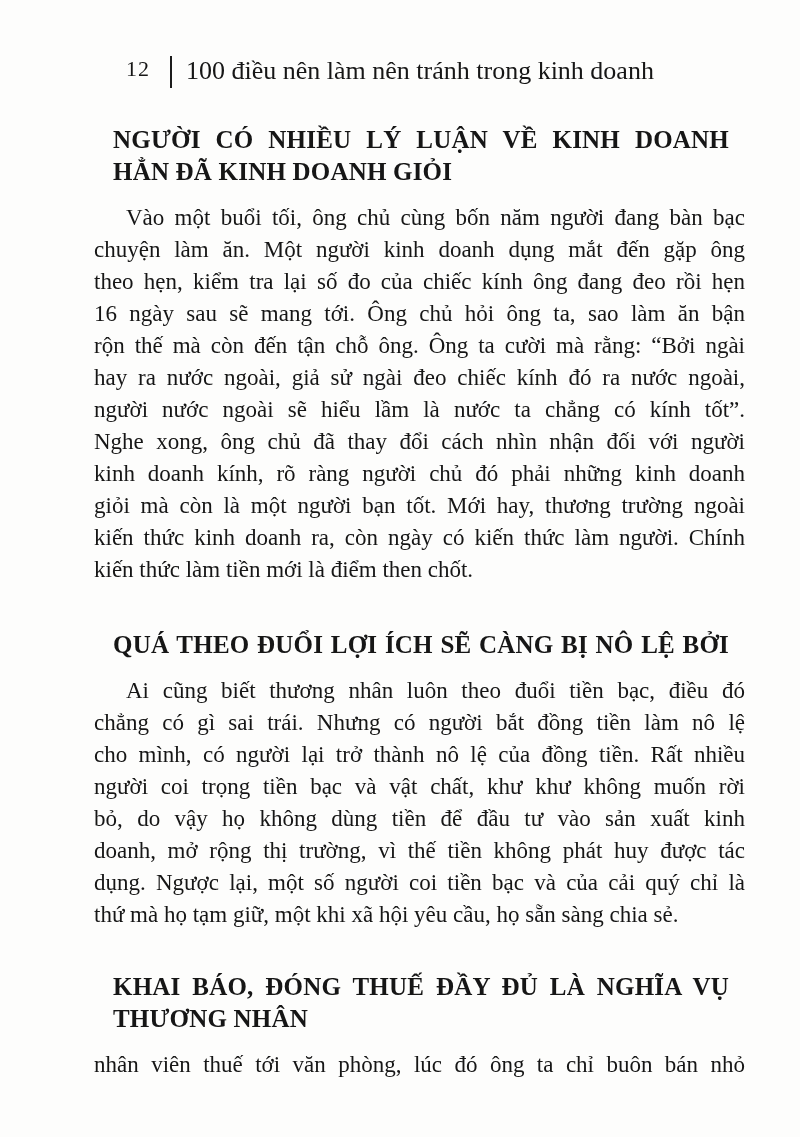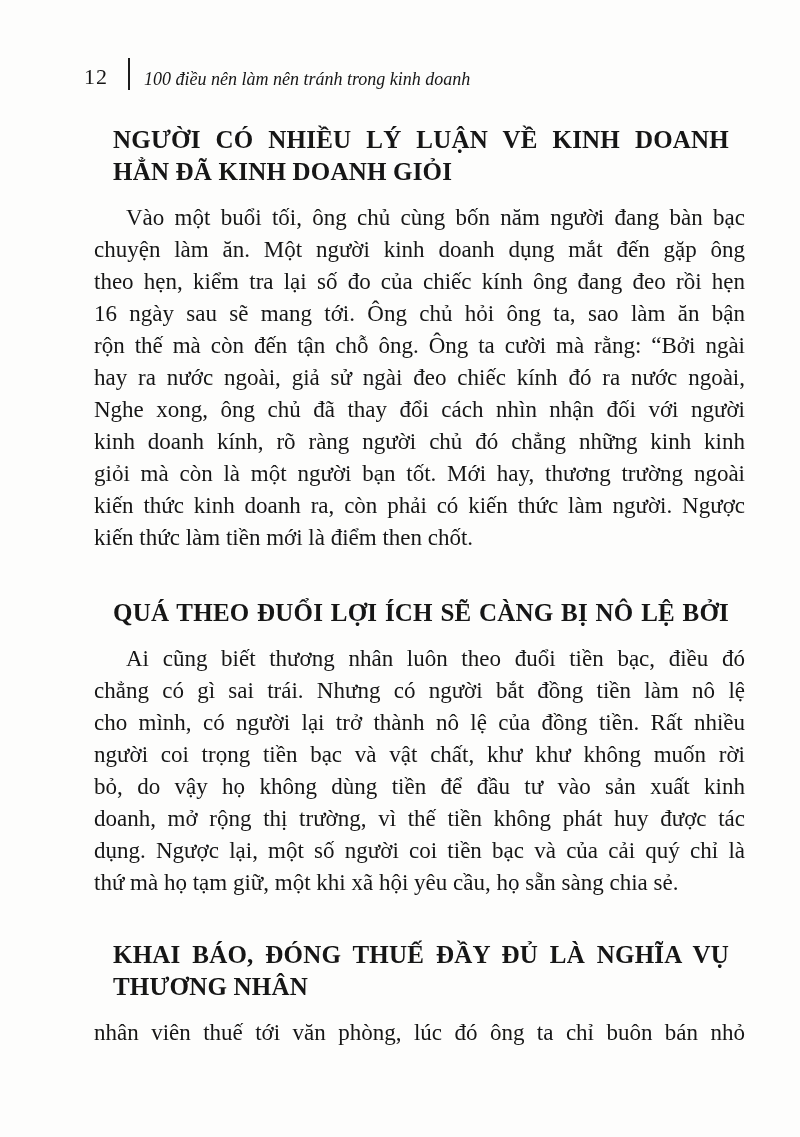--- a/index.html
+++ b/index.html
@@ -16,37 +16,37 @@
     overflow: hidden;
   }
   .content {
     position: absolute;
     left: 78px; top: 56px;
     width: 651px;
   }
   
   .pagehead {
     display: flex;
-    align-items: flex-end;
+    align-items: flex-start;
     height: 34px;
     margin-bottom: 32px;
+    margin-left: 42px;
   }
   .pagenum {
     font-size: 22px;
     padding-left: 6px;
     letter-spacing: 1px;
   }
   .headrule {
     width: 2px; height: 32px;
     background: #1c1c1c;
     margin: 0 14px 0 20px;
   }
   .runtitle {
-    font-style: italic;
-    font-size: 18px;
+    font-size: 26px;
     white-space: nowrap;
   }
   
   .heading {
     margin: 0 0 1px 35px;
     width: 616px;
     font-weight: bold;
     font-size: 25px;
     line-height: 35px;
     letter-spacing: 0.2px;
@@ -92,24 +92,25 @@
           <div class="line just">NGƯỜI CÓ NHIỀU LÝ LUẬN VỀ KINH DOANH CHƯA</div>
           <div class="line">HẲN ĐÃ KINH DOANH GIỎI</div>
         </div>
         <div class="paragraph">
           <div class="line just indent">Vào một buổi tối, ông chủ cùng bốn năm người đang bàn bạc</div>
           <div class="line just">chuyện làm ăn. Một người kinh doanh dụng mắt đến gặp ông</div>
           <div class="line just">theo hẹn, kiểm tra lại số đo của chiếc kính ông đang đeo rồi hẹn</div>
           <div class="line just">16 ngày sau sẽ mang tới. Ông chủ hỏi ông ta, sao làm ăn bận</div>
           <div class="line just">rộn thế mà còn đến tận chỗ ông. Ông ta cười mà rằng: “Bởi ngài</div>
           <div class="line just">hay ra nước ngoài, giả sử ngài đeo chiếc kính đó ra nước ngoài,</div>
+          <div class="line just">người nước ngoài sẽ hiểu lầm là nước ta chẳng có kính tốt”.</div>
           <div class="line just">Nghe xong, ông chủ đã thay đổi cách nhìn nhận đối với người</div>
-          <div class="line just">kinh doanh kính, rõ ràng người chủ đó chẳng những kinh kinh</div>
+          <div class="line just">kinh doanh kính, rõ ràng người chủ đó phải những kinh doanh</div>
           <div class="line just">giỏi mà còn là một người bạn tốt. Mới hay, thương trường ngoài</div>
-          <div class="line just">kiến thức kinh doanh ra, còn phải có kiến thức làm người. Ngược</div>
+          <div class="line just">kiến thức kinh doanh ra, còn ngày có kiến thức làm người. Chính</div>
           <div class="line">kiến thức làm tiền mới là điểm then chốt.</div>
         </div>
         <div class="gap-h2"></div>
         <div class="heading">
           <div class="line just">QUÁ THEO ĐUỔI LỢI ÍCH SẼ CÀNG BỊ NÔ LỆ BỞI</div>
         </div>
         <div class="paragraph">
           <div class="line just indent">Ai cũng biết thương nhân luôn theo đuổi tiền bạc, điều đó</div>
           <div class="line just">chẳng có gì sai trái. Nhưng có người bắt đồng tiền làm nô lệ</div>
           <div class="line just">cho mình, có người lại trở thành nô lệ của đồng tiền. Rất nhiều</div>

